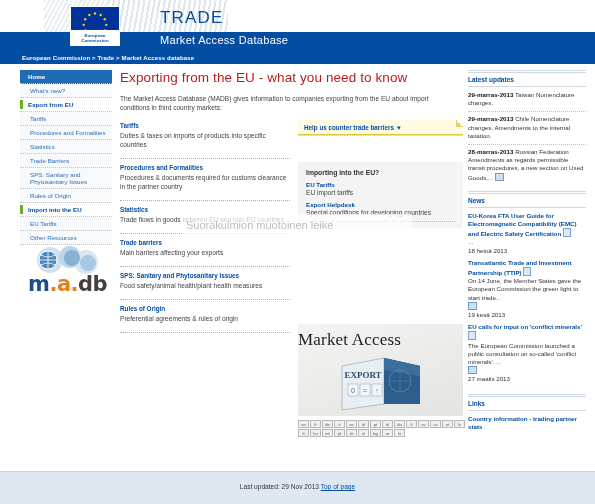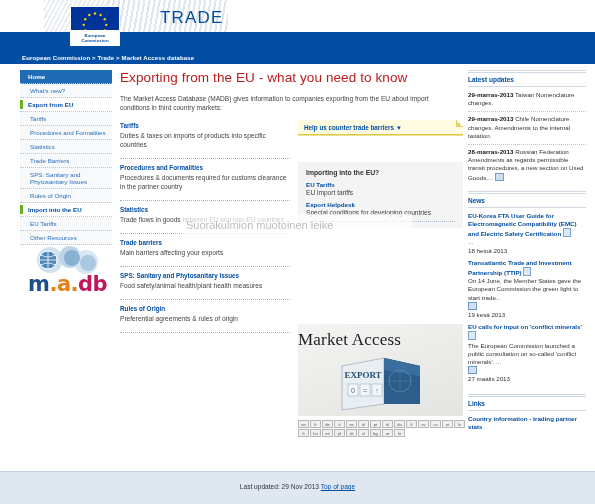--- a/index.html
+++ b/index.html
@@ -68,21 +68,21 @@
 
   .madb-logo{position:absolute;left:22px;top:182px;width:92px;height:62px;}
   .cloud{
     position:absolute;left:8px;top:0;width:76px;height:30px;
   }
   .logo-text{
     position:absolute;left:6px;top:26px;font-size:21px;font-weight:bold;
     color:#1b4f8a;letter-spacing:-.5px;font-family:"DejaVu Sans", sans-serif;
   }
   .logo-text .dot{color:#e8801a;}
-  .logo-text .db{color:#be185d;text-align:right;}
+  .logo-text .db{color:#404040;text-align:right;}
   .page-title{
     position:absolute;left:120px;top:6px;width:340px;
     font-size:13.5px;color:#b91c1c;font-weight:400;letter-spacing:.1px;
   }
   .intro{
     position:absolute;left:120px;top:30px;width:335px;
     font-size:6.6px;line-height:9px;color:#444444;
   }
   .midcol{position:absolute;left:120px;top:58px;width:170px;}
   .sec{padding-bottom:4px;}
@@ -203,20 +203,21 @@
             <circle cx="19" cy="8.6" r="1.3"></circle>
         </g>
       </svg>
     </div>
     <div class="ec-label">
       <span>European</span><br>
       <span>Commission</span>
     </div>
 
     <div class="trade-title">TRADE</div>
+    <div class="madb-sub">Market Access Database</div>
   </div>
 
   <div class="breadcrumb">
     <span>European Commission &gt; Trade &gt; Market Access database</span>
   </div>
 
   <div class="content">
 
     <div class="leftnav">
       <div class="nav-item active">

